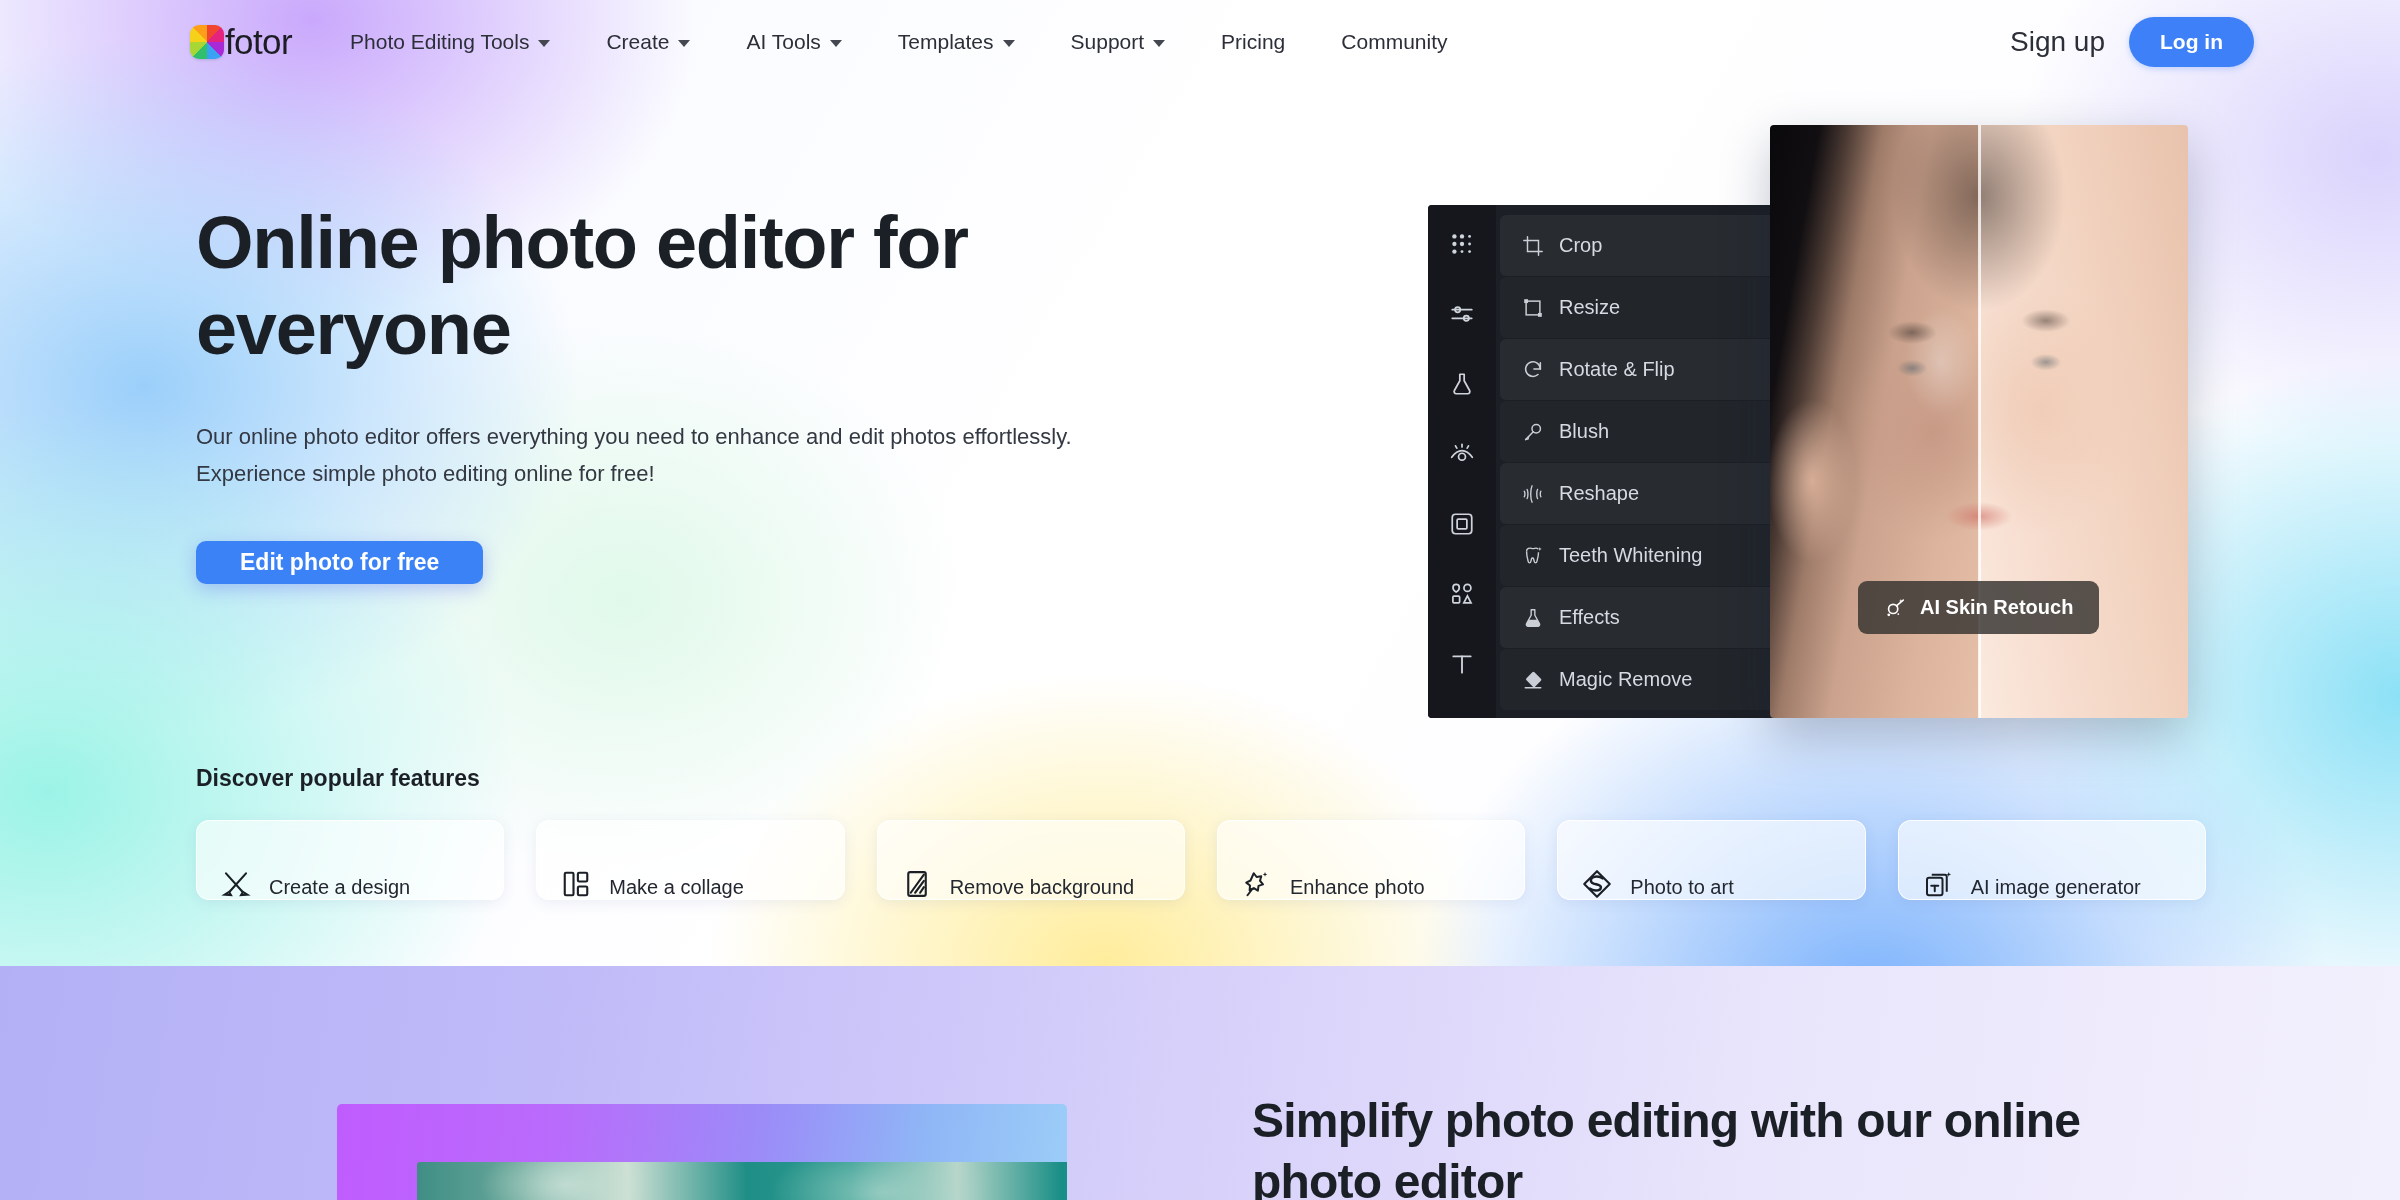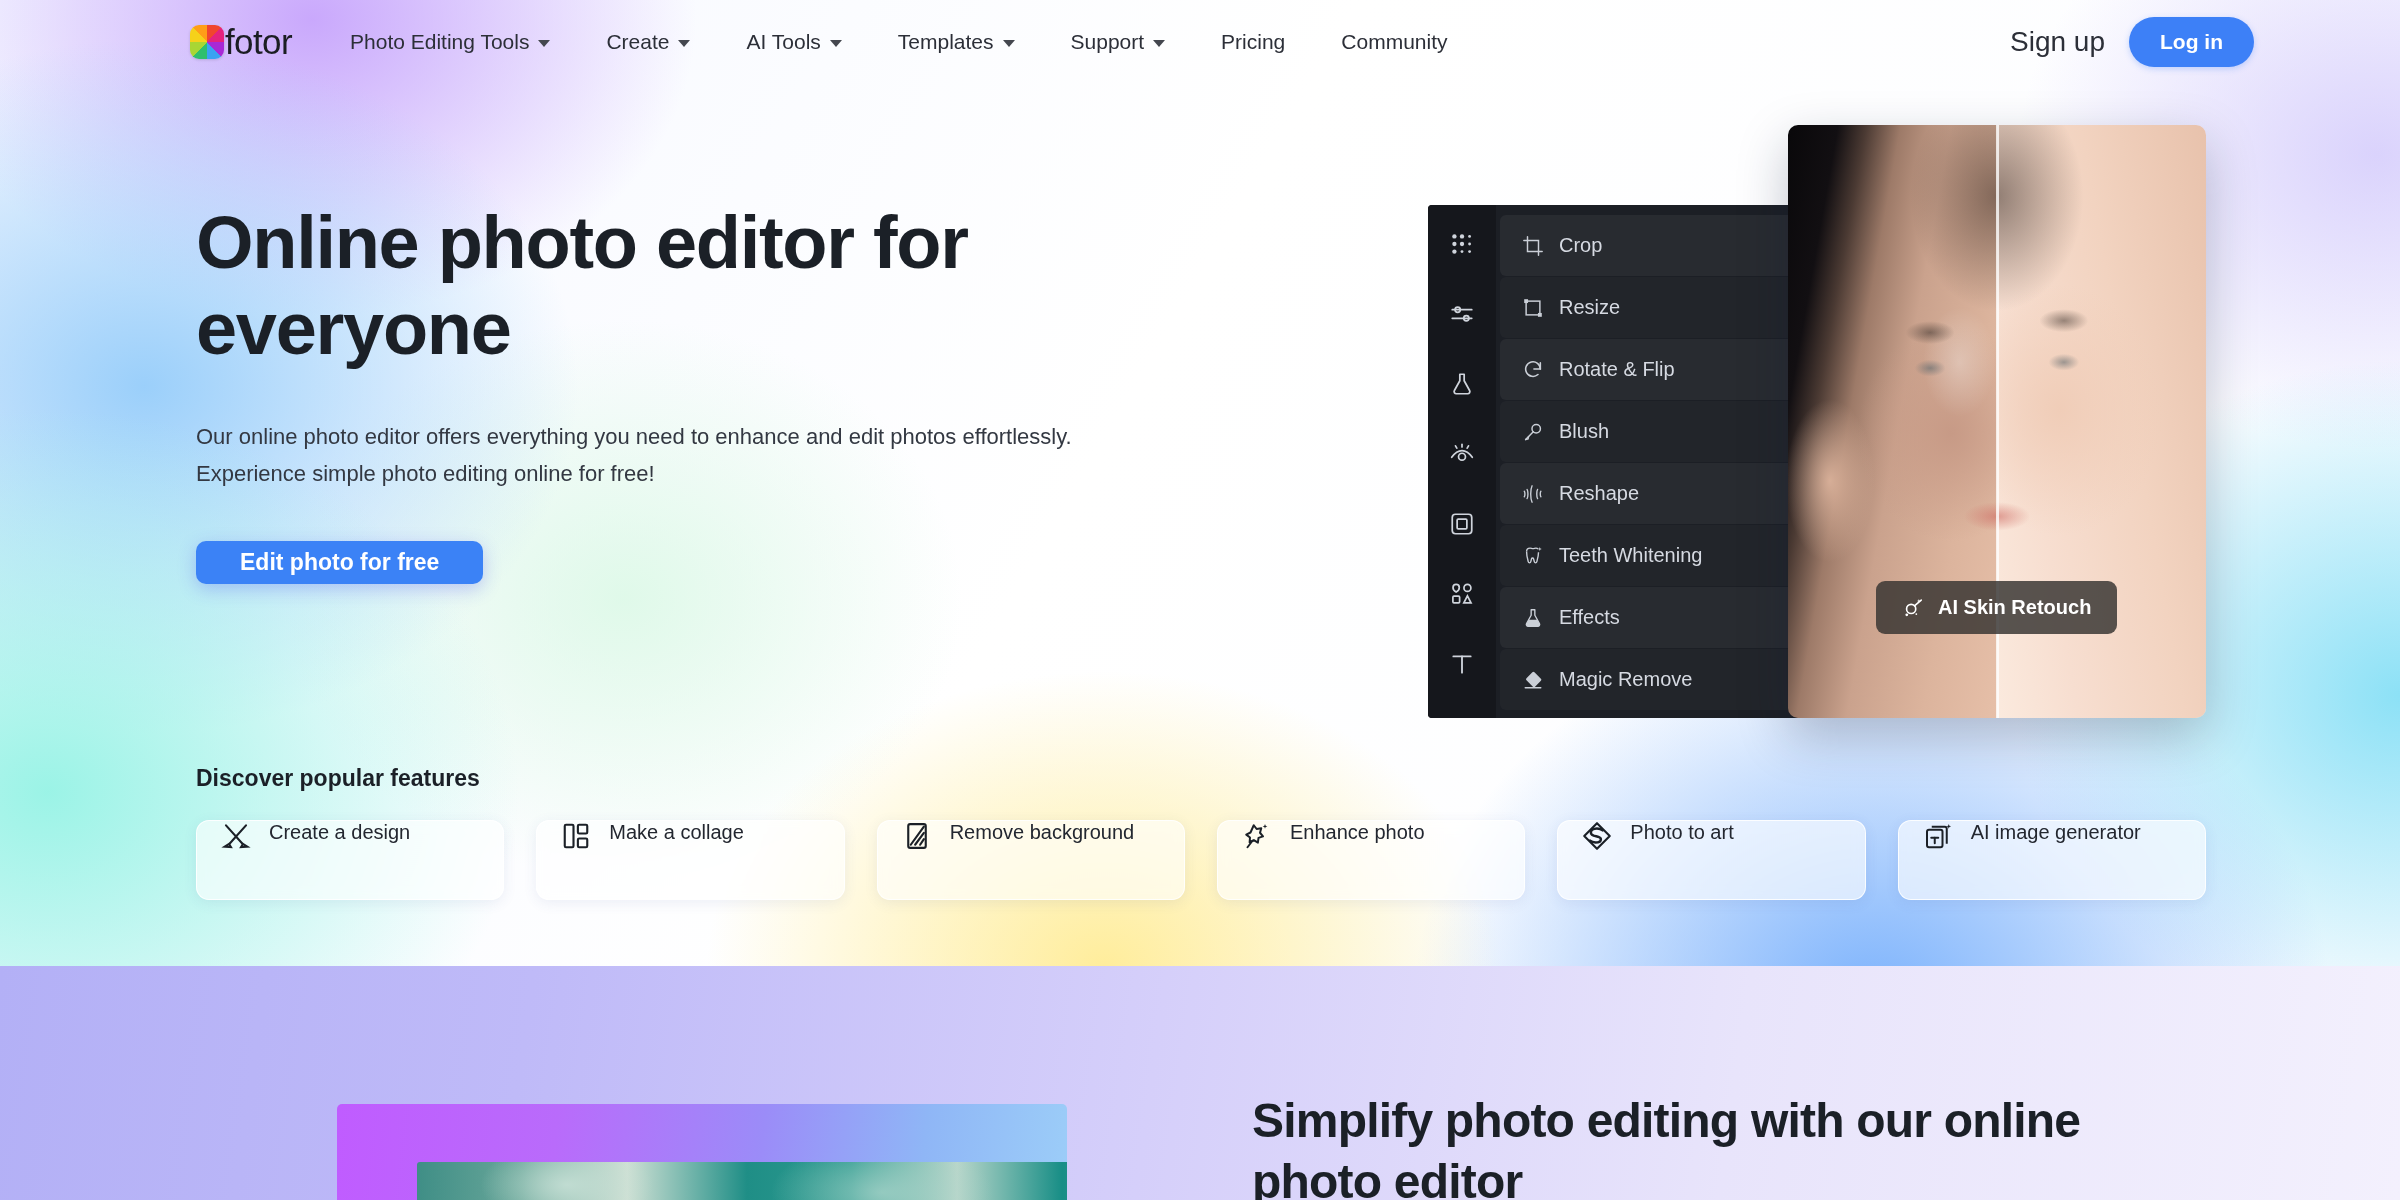--- a/index.html
+++ b/index.html
@@ -80,21 +80,21 @@
     font-size:23px; font-weight:700; padding:8px 44px; border-radius:10px;
     border:none; cursor:pointer; font-family:inherit;
     box-shadow:0 5px 18px rgba(53,54,238,.25);
   }
 
   
   .discover { position:absolute; left:196px; top:765px; z-index:20; width:2010px; }
   .discover-title { font-size:23px; font-weight:700; color:#1b2027; }
   .cards { display:flex; gap:32px; margin-top:28px; }
   .card {
-    flex:1; height:80px; border-radius:13px; display:flex; align-items:flex-start;
+    flex:1; height:80px; border-radius:13px; display:flex; align-items:flex-end;
     gap:18px; padding:0 24px;
     background:rgba(255,255,255,.62);
     border:1px solid rgba(255,255,255,.85);
     box-shadow:0 3px 14px rgba(60,80,160,.09);
     backdrop-filter:blur(6px); cursor:pointer;
   }
   .card-label { font-size:20px; color:#232730; white-space:nowrap; }
   .card svg { flex:0 0 auto; }
 
   
@@ -112,22 +112,22 @@
   .mock-list { flex:1; padding:10px 0 0 4px; }
   .mock-row {
     height:61px; display:flex; align-items:center; gap:15px; padding-left:22px;
     margin:0 6px 1px 0; border-radius:6px; color:#d6dae2; font-size:20px;
     background:rgba(255,255,255,.055); cursor:pointer;
   }
   .mock-row.alt { background:rgba(255,255,255,.028); }
   .mock-row svg { flex:0 0 auto; opacity:.92; }
 
   .photo {
-    position:absolute; right:0; top:-80px; width:418px; height:593px;
-    border-radius:10px; overflow:hidden; box-shadow:0 18px 50px rgba(20,30,60,.26);
+    position:absolute; right:18px; top:-80px; width:418px; height:593px;
+    border-radius:4px; overflow:hidden; box-shadow:0 18px 50px rgba(20,30,60,.26);
   }
   .photo-before, .photo-after { position:absolute; top:0; height:100%; }
   .photo-before {
     left:0; width:50%;
     background:
       radial-gradient(52px 78px at 82% 40%, rgba(255,255,255,.3), rgba(255,255,255,0) 70%),
       radial-gradient(130px 150px at 78% 52%, #c79a86 0%, rgba(199,154,134,0) 72%),
       linear-gradient(100deg,#09080a 0%,#120f12 16%,#4b3a33 25%,#9d7a68 36%,#caa28d 52%,#dcb49d 76%,#e6bfa8 100%);
   }
   .photo-after {

